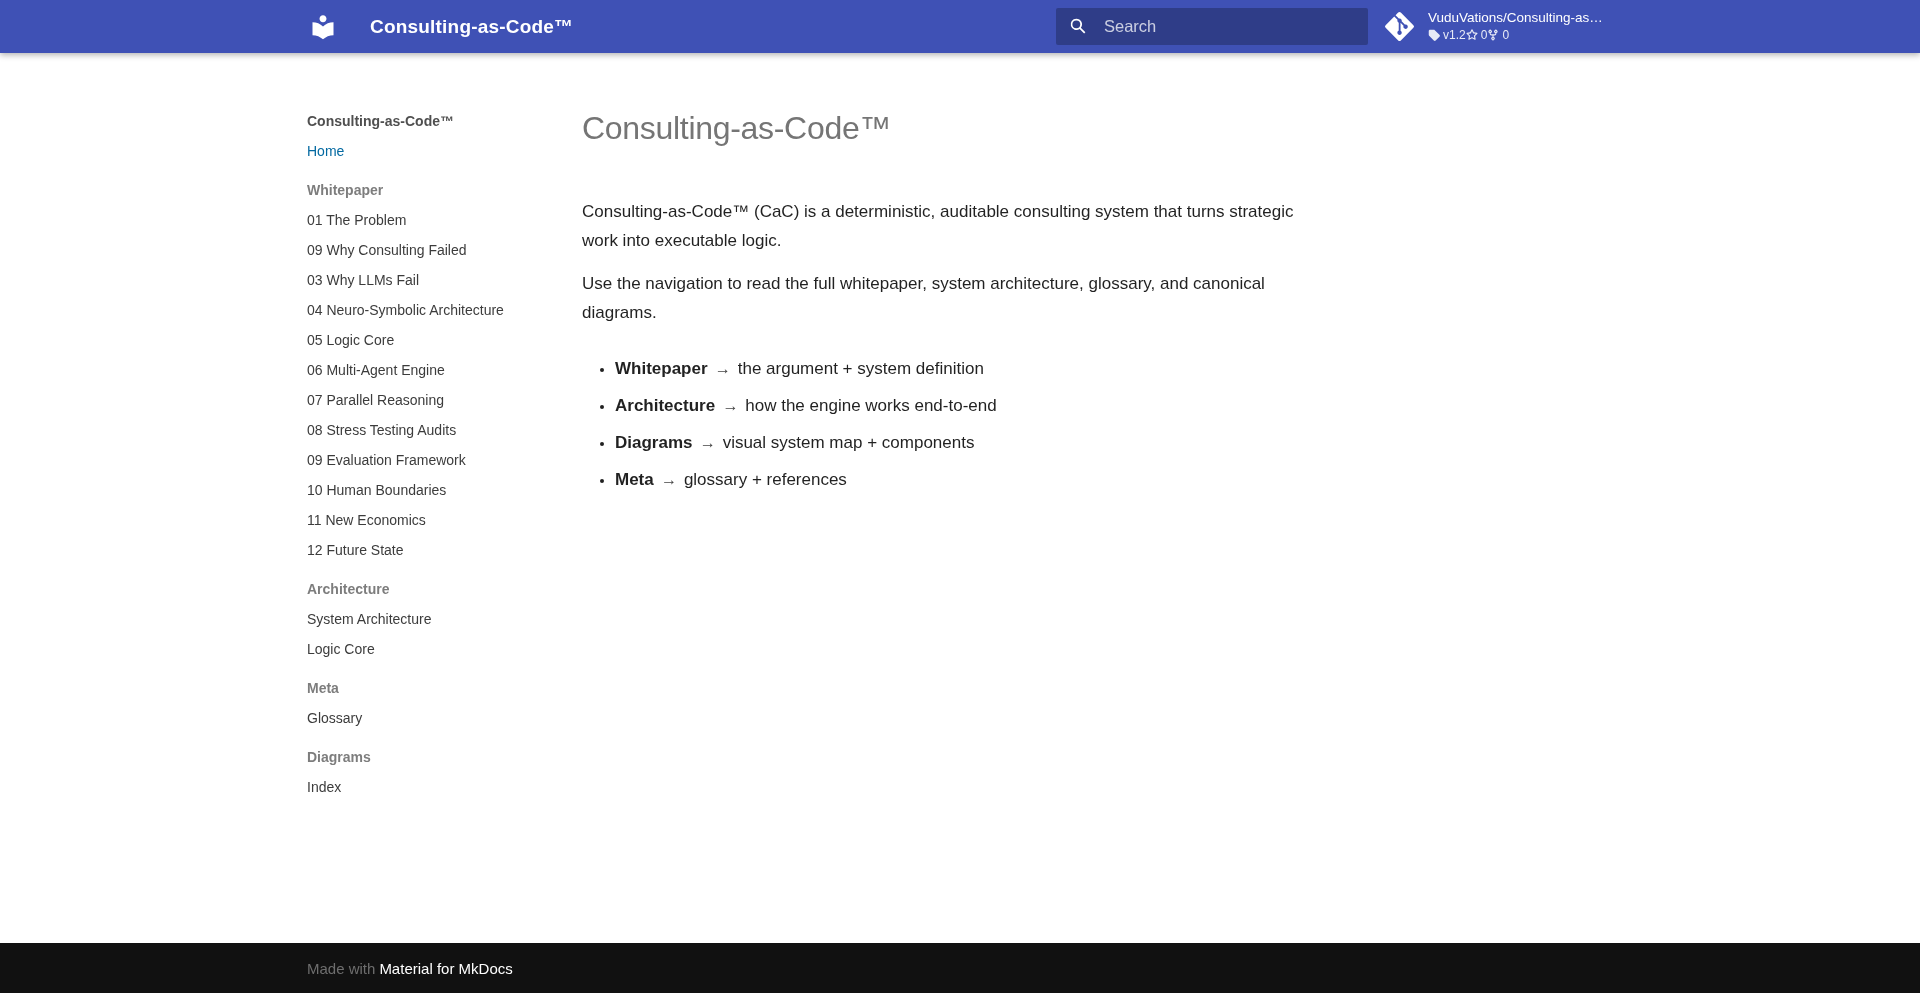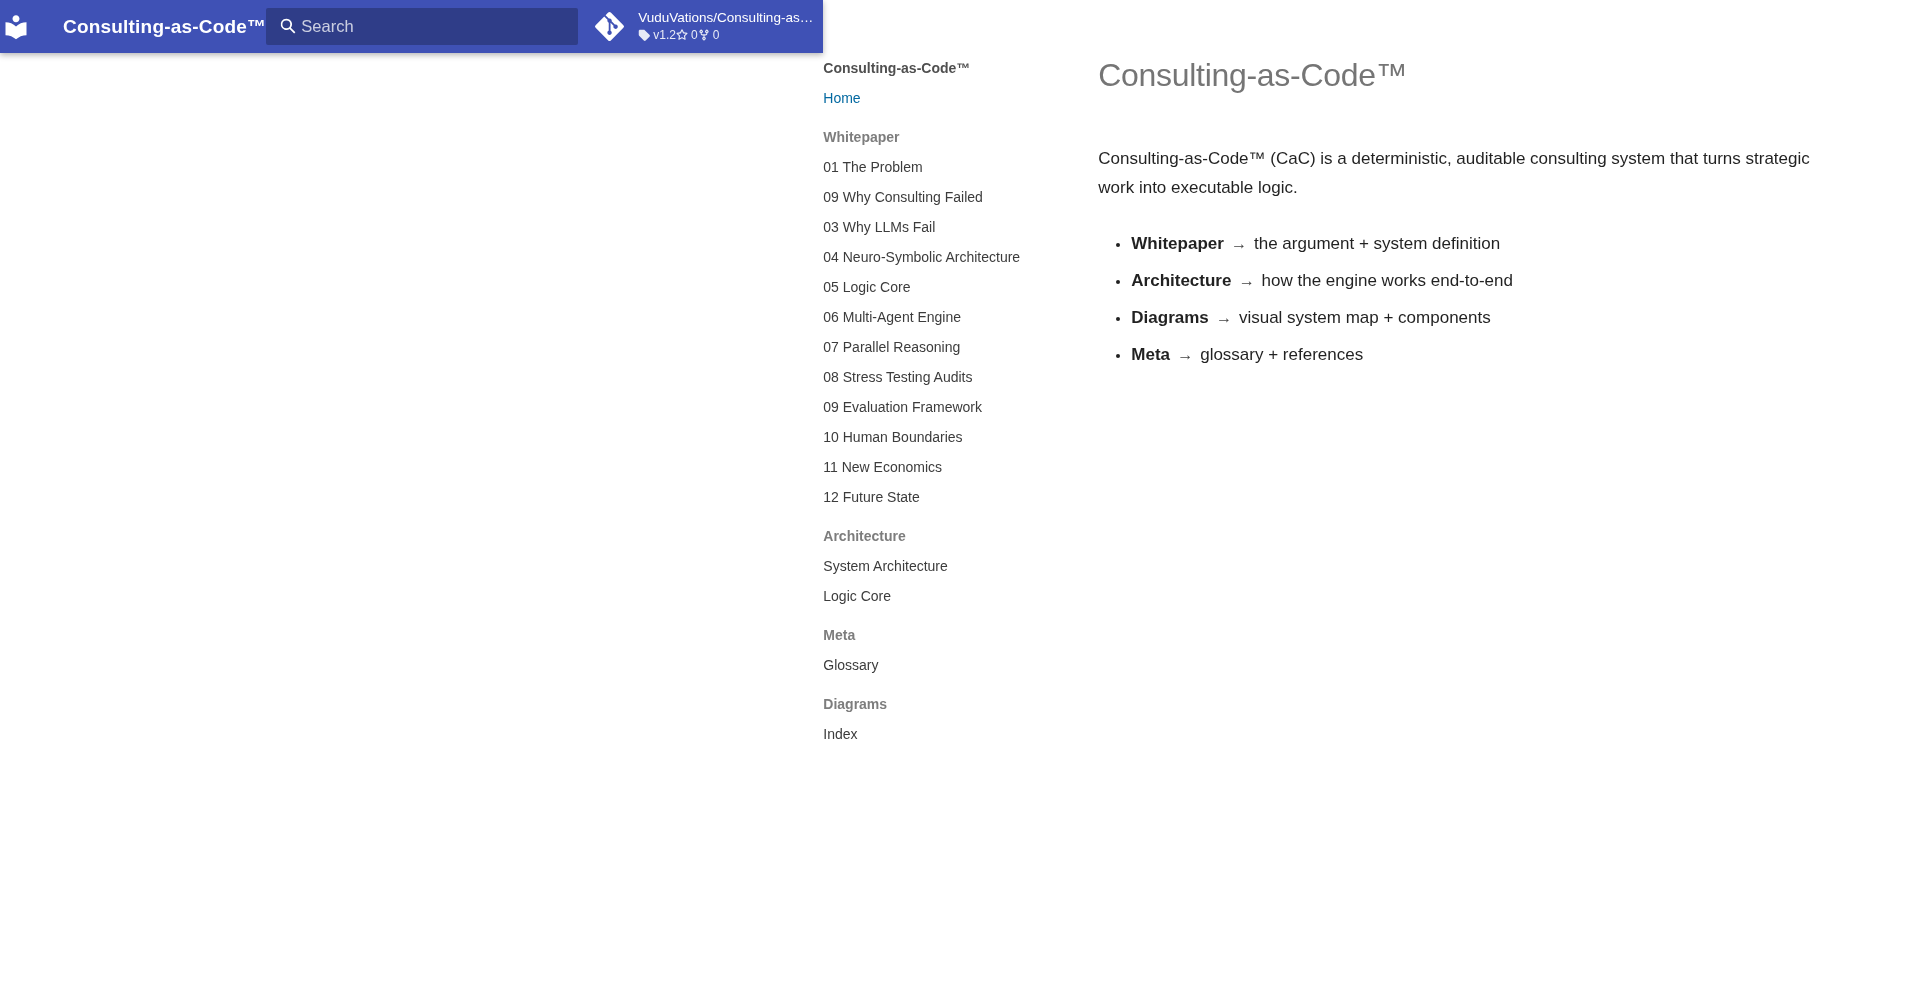--- a/index.html
+++ b/index.html
@@ -6,21 +6,21 @@
   html, body { height: 100%; }
   body {
     margin: 0;
     background: #ffffff;
     font-family: "Liberation Sans", "DejaVu Sans", sans-serif;
     color: rgba(0,0,0,.87);
   }
   .page {
     min-height: 993px;
     display: flex;
-    flex-direction: row;
+    flex-direction: column;
     border-radius: 8px;
   }
 
   
   .header {
     background: #3f51b5;
     height: 53px;
     flex: none;
     box-shadow: 0 2px 6px rgba(0,0,0,.3);
     position: relative;
@@ -60,20 +60,21 @@
     padding: 0 12px;
     flex: none;
   }
   .search svg { width: 21px; height: 21px; fill: #fff; flex: none; }
   .search input {
     background: transparent;
     border: 0;
     outline: 0;
     color: #fff;
     font-size: 16.5px;
+    margin-left: 13px;
     width: 100%;
     font-family: inherit;
   }
   .search input::placeholder { color: rgba(255,255,255,.75); }
   .repo {
     display: flex;
     align-items: flex-start;
     margin-left: 15px;
     width: 230px;
     flex: none;
@@ -281,31 +282,37 @@
       <div class="section-label">Meta</div>
       <a class="nav-item">Glossary</a>
 
       <div class="section-label">Diagrams</div>
       <a class="nav-item">Index</a>
     </nav>
 
     <main class="content">
       <h1>Consulting-as-Code™</h1>
       <p>Consulting-as-Code™ (CaC) is a deterministic, auditable consulting system that turns strategic work into executable logic.</p>
+      <p>Use the navigation to read the full whitepaper, system architecture, glossary, and canonical diagrams.</p>
       <ul>
         <li>
           <strong class="bullet-term">Whitepaper</strong><span class="arrow">→</span><span>the argument + system definition</span>
         </li>
         <li>
           <strong class="bullet-term">Architecture</strong><span class="arrow">→</span><span>how the engine works end-to-end</span>
         </li>
         <li>
           <strong class="bullet-term">Diagrams</strong><span class="arrow">→</span><span>visual system map + components</span>
         </li>
         <li>
           <strong class="bullet-term">Meta</strong><span class="arrow">→</span><span>glossary + references</span>
         </li>
       </ul>
     </main>
   </div>
 
+  <footer class="footer">
+    <div class="footer-inner">
+      <span>Made with</span><a class="footer-link">Material for MkDocs</a>
+    </div>
+  </footer>
 
 </div>
 
 </body></html>

